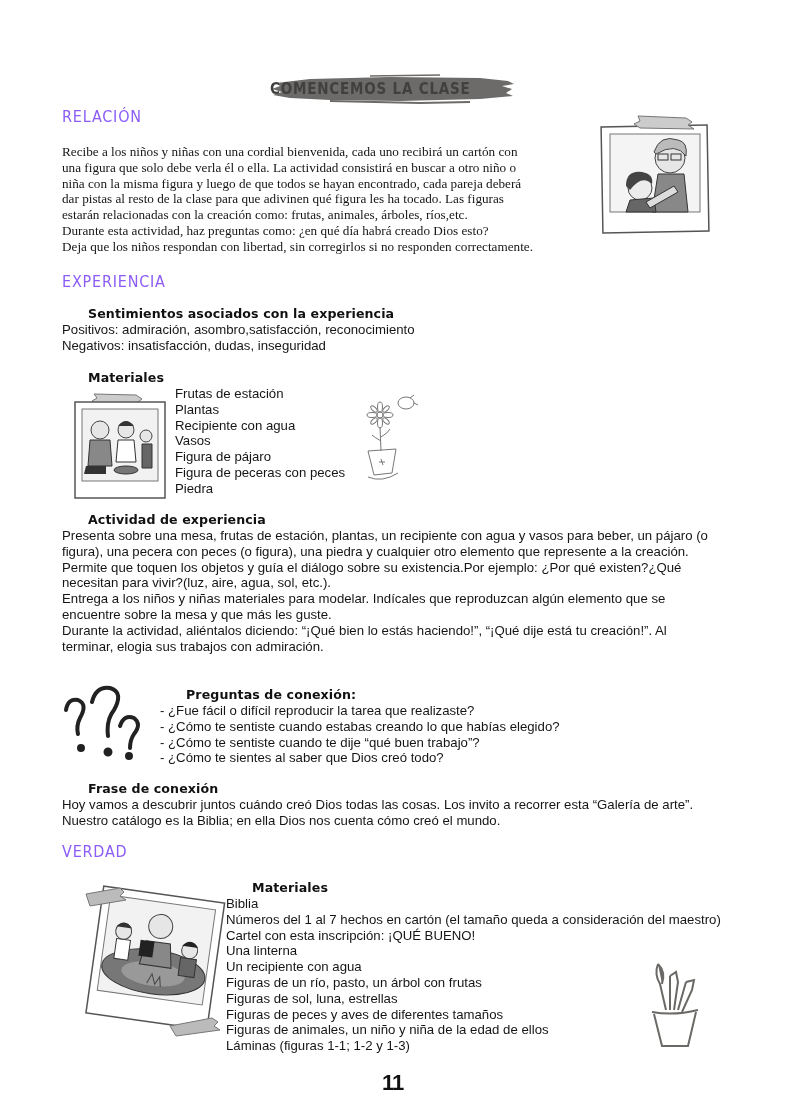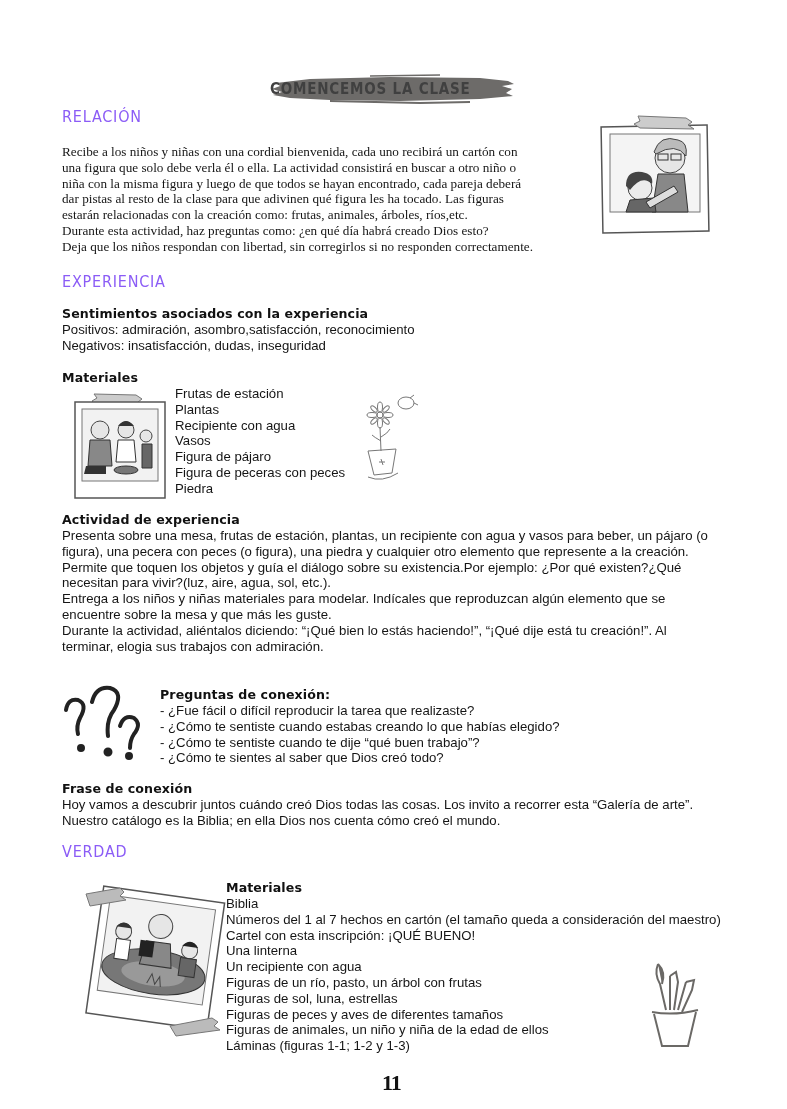--- a/index.html
+++ b/index.html
@@ -1,26 +1,26 @@
 <!DOCTYPE html>
 <html><head>
 <meta charset="utf-8">
 <style>
   * { box-sizing: border-box; margin: 0; padding: 0; }
   html, body { width: 787px; height: 1109px; background: #ffffff; }
   body { position: relative; font-family: "Liberation Sans", sans-serif; color: #111; overflow: hidden; }
   .abs { position: absolute; }
   .body-text { font-size: 13.2px; line-height: 15.8px; color: #151515; }
   .h1 { font-size: 16px; font-weight: normal; letter-spacing: 0.8px; color: #8b5cf6; font-family: "DejaVu Sans Condensed","DejaVu Sans", sans-serif; }
-  .h2 { font-size: 12.6px; font-weight: bold; color: #111; font-family: "DejaVu Sans", sans-serif; letter-spacing: 0.1px; }
+  .h2 { font-size: 12.6px; font-weight: bold; color: #111; font-family: "DejaVu Sans", sans-serif; letter-spacing: 0.1px; margin-left: 26px; }
   .line { display: block; white-space: nowrap; }
   .banner { left: 270px; top: 74px; width: 245px; height: 30px; }
   .banner svg { position: absolute; left: 0; top: 0; }
   .banner-text { position: absolute; left: 0; top: 6px; width: 245px; text-align: left; color: #404040; font-size: 15px; font-weight: bold; letter-spacing: 0.8px; font-family: "DejaVu Sans Condensed","DejaVu Sans", sans-serif; }
-  .page-num { left: 382px; top: 1070px; font-size: 22px; font-weight: bold; color: #111; font-family: Liberation Serif, serif; letter-spacing: -1px; }
+  .page-num { left: 382px; top: 1070px; font-size: 22px; font-weight: bold; color: #111; font-family: Liberation Sans, sans-serif; letter-spacing: -1px; }
 </style>
 </head>
 <body>
 
 <div class="abs banner">
   <svg width="245" height="30" viewBox="0 0 245 30">
     <path d="M6 9 L40 5 L120 3 L210 4 L238 7 L244 10 L232 12 L242 15 L236 19 L243 22 L210 25 L130 27 L60 26 L20 24 L3 21 L12 18 L2 15 L10 12 Z" fill="#6d6b69"></path>
     <path d="M60 27 L150 29 L200 28" stroke="#6d6b69" stroke-width="2" fill="none"></path>
     <path d="M100 2 L170 1" stroke="#6d6b69" stroke-width="1.5" fill="none"></path>
   </svg>

